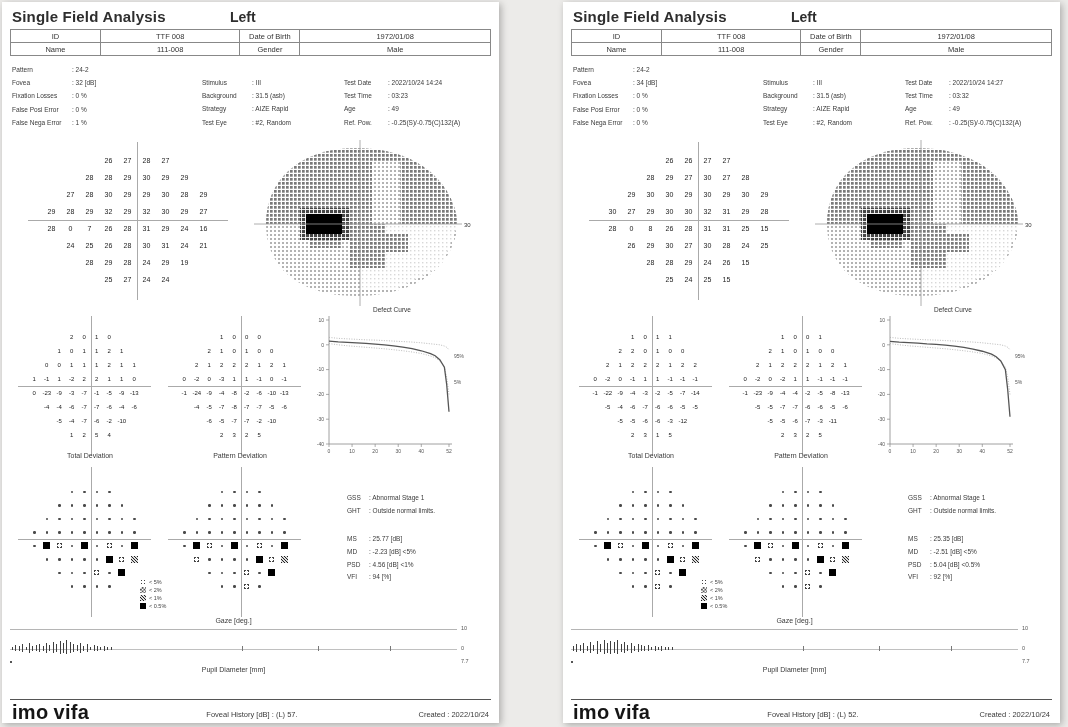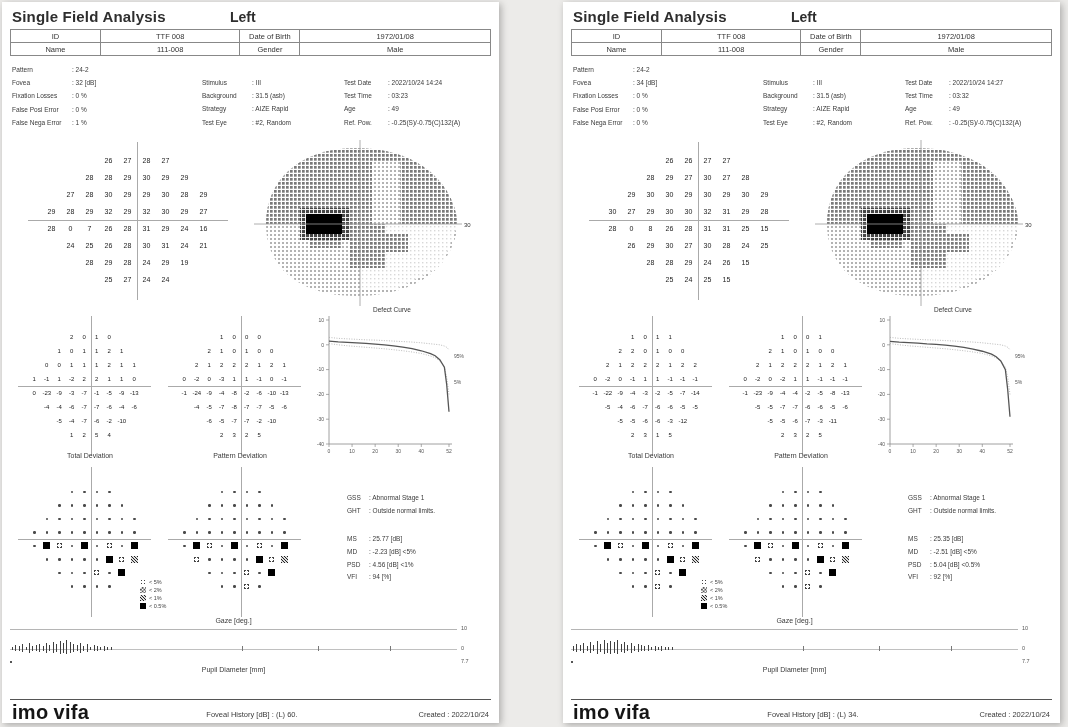--- a/index.html
+++ b/index.html
@@ -756,21 +756,21 @@
       <div class="gtick" style="left: 308.43px;"></div>
       <div class="gtick" style="left: 379.95px;"></div>
     </div>
   <div class="sideLabel" style="left:459px;top:643px">0</div>
   <div class="pupildot"></div>
   <div class="sideLabel" style="left:459px;top:656px">7.7</div>
   <div class="ctext" style="top:664px">Pupil Diameter [mm]</div>
 
   <div class="footer-rule"></div>
   <div class="logo"><span class="l1">imo</span><span class="l2">vifa</span></div>
-  <div class="foot" style="left:150px;width:200px;text-align:center">Foveal History [dB] : (L) 60.</div>
+  <div class="foot" style="left:150px;width:200px;text-align:center">Foveal History [dB] : (L) 57.</div>
   <div class="foot" style="right:10px">Created : 2022/10/24</div>
 
 </div>
 <div class="page" style="left: 563px;">
 
   <div class="abs title" style="left:10px;top:6px">Single Field Analysis</div>
   <div class="abs eyelabel" style="left:228px;top:7px">Left</div>
 
   <table class="ptable">
     <colgroup>
@@ -1448,16 +1448,16 @@
       <div class="gtick" style="left: 308.43px;"></div>
       <div class="gtick" style="left: 379.95px;"></div>
     </div>
   <div class="sideLabel" style="left:459px;top:643px">0</div>
   <div class="pupildot"></div>
   <div class="sideLabel" style="left:459px;top:656px">7.7</div>
   <div class="ctext" style="top:664px">Pupil Diameter [mm]</div>
 
   <div class="footer-rule"></div>
   <div class="logo"><span class="l1">imo</span><span class="l2">vifa</span></div>
-  <div class="foot" style="left:150px;width:200px;text-align:center">Foveal History [dB] : (L) 34.</div>
+  <div class="foot" style="left:150px;width:200px;text-align:center">Foveal History [dB] : (L) 52.</div>
   <div class="foot" style="right:10px">Created : 2022/10/24</div>
 
 </div>
 
 </body></html>

